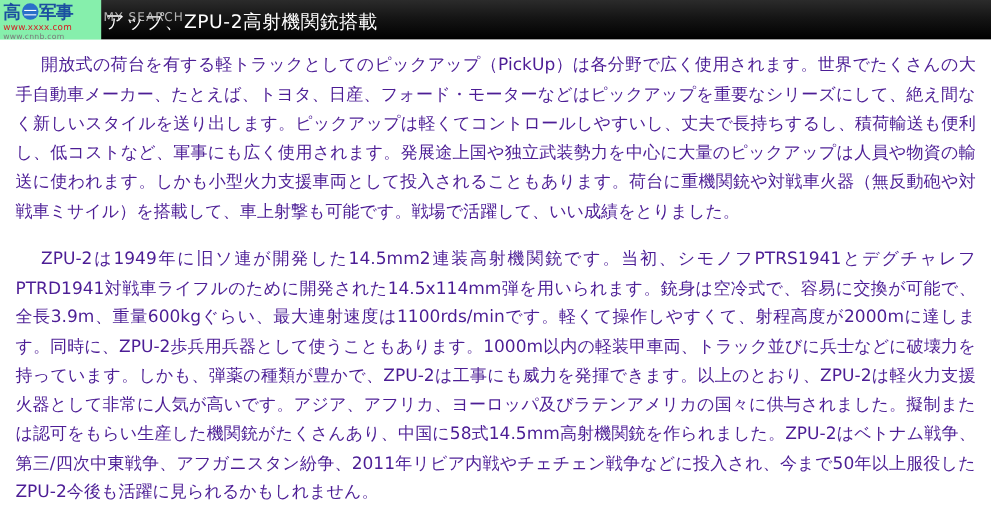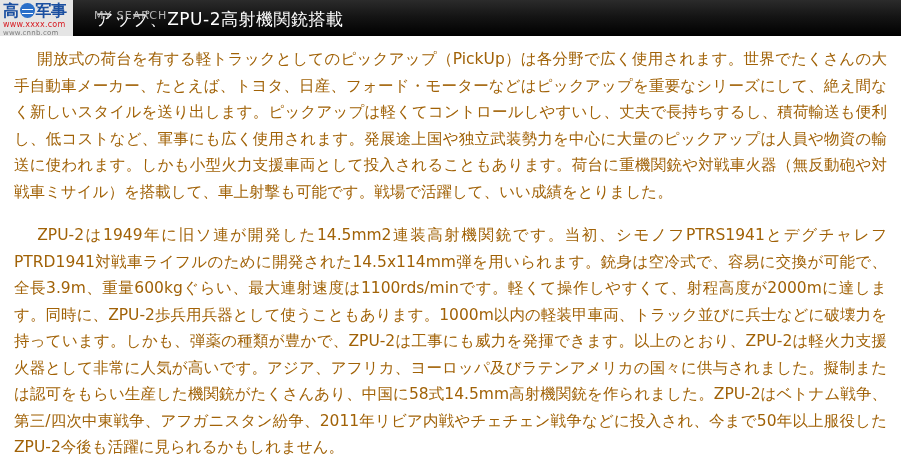--- a/index.html
+++ b/index.html
@@ -38,23 +38,23 @@
     font-weight: normal;
     letter-spacing: 0.5px;
     white-space: nowrap;
     font-family: "DejaVu Sans", "Liberation Sans", sans-serif;
   }
   
   .logo {
     position: absolute;
     left: 0;
     top: 0;
-    width: 73px;
+    width: 92px;
     height: 40px;
-    background: #e5e5e5;
+    background: #86efac;
     overflow: hidden;
   }
   .logo-cn {
     position: absolute;
     left: 3px;
     top: 1px;
     font-size: 16px;
     font-weight: bold;
     color: #1b4fa0;
     white-space: nowrap;
@@ -119,21 +119,21 @@
     width: 901px;
     height: 438px;
     padding: 10px 14px 0 14px;
     box-sizing: border-box;
     background: #ffffff;
   }
   .para {
     margin: 0 0 0 0;
     font-size: 15.5px;
     line-height: 26.5px;
-    color: #a16207;
+    color: #4c1d95;
     text-align: justify;
     text-justify: inter-character;
     text-indent: 1.5em;
     font-family: "DejaVu Sans", "Liberation Sans", sans-serif;
   }
   .para + .para {
     margin-top: 17px;
   }
 </style>
 </head>

